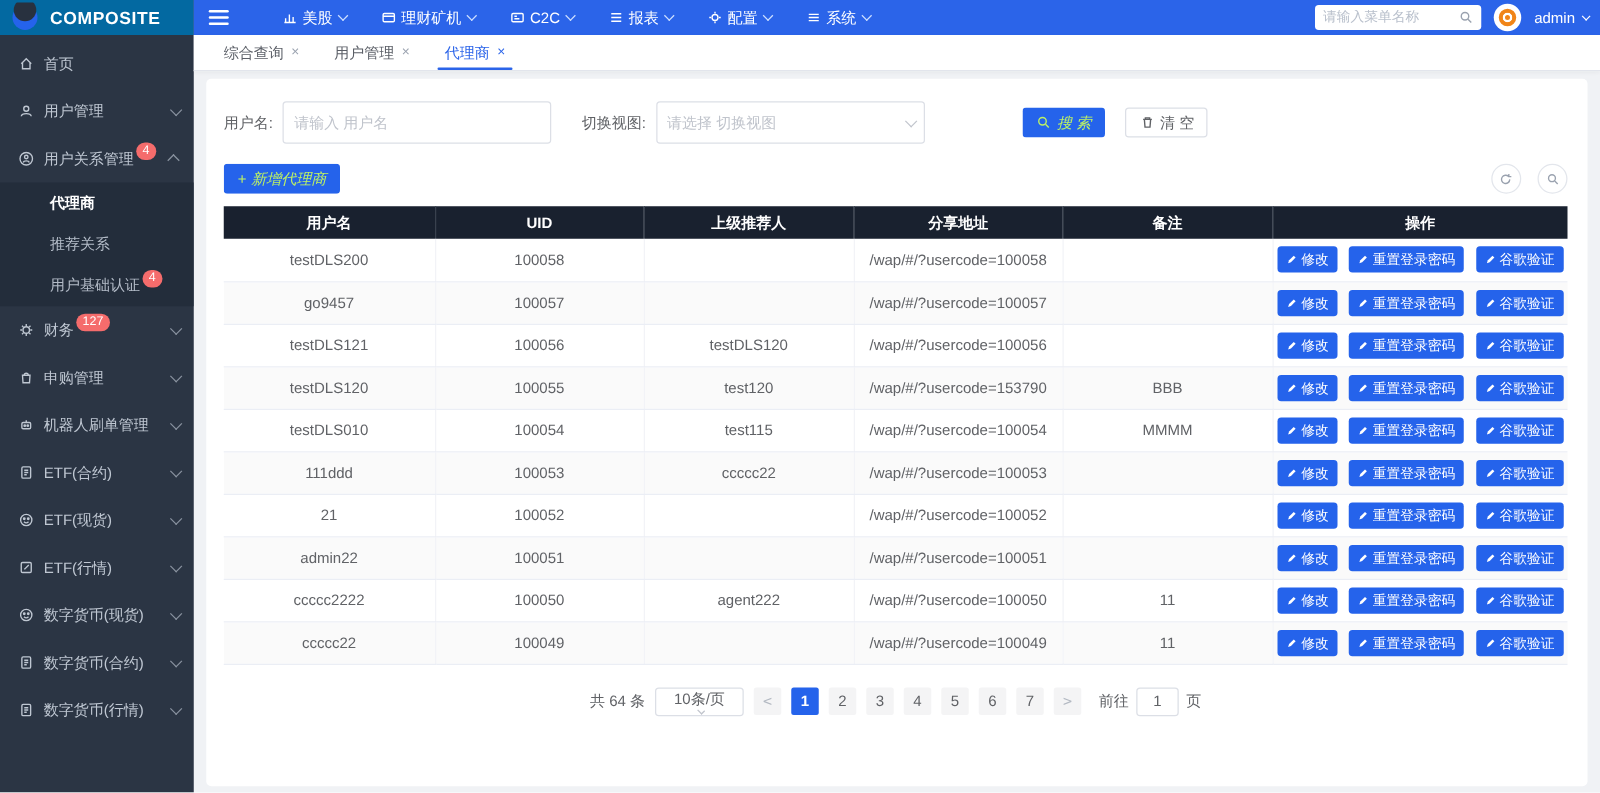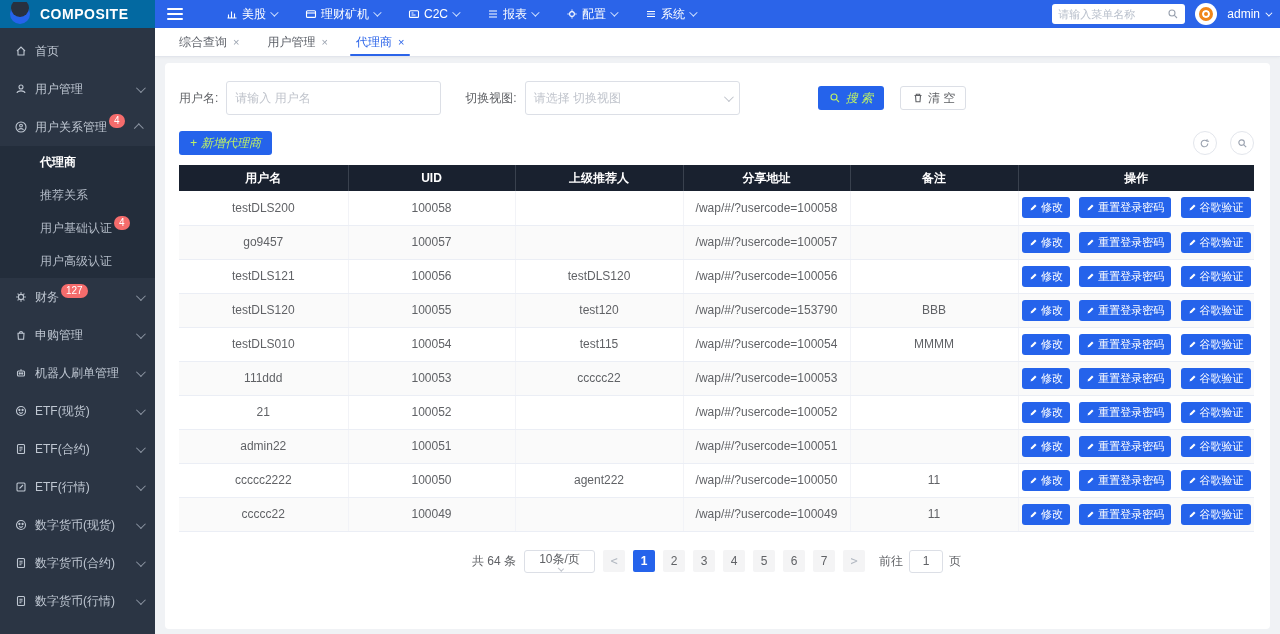--- a/index.html
+++ b/index.html
@@ -145,23 +145,20 @@
         <div class="s-sub active">
           <span>代理商</span>
         </div>
         <div class="s-sub">
           <span>推荐关系</span>
         </div>
         <div class="s-sub">
           <span>用户基础认证</span>
           <span class="badge">4</span>
         </div>
-        <div class="s-sub">
-          <span>用户高级认证</span>
-        </div>
       </div>
       <div class="s-item">
         <span class="icon">
             <svg viewBox="0 0 12 12">
               <circle cx="6" cy="6" r="2.6"></circle>
               <path d="M6 1.2v1.6M6 9.2v1.6M1.2 6h1.6M9.2 6h1.6M2.6 2.6l1.1 1.1M8.3 8.3l1.1 1.1M9.4 2.6L8.3 3.7M3.7 8.3L2.6 9.4"></path>
             </svg>
           </span>
         <span class="lbl">财务</span>
         <span class="badge">127</span>
@@ -188,38 +185,38 @@
               <path d="M6 4V2.2"></path>
             </svg>
           </span>
         <span class="lbl">机器人刷单管理</span>
         <span class="spacer"></span>
           <span class="chev"></span>
       </div>
       <div class="s-item">
         <span class="icon">
             <svg viewBox="0 0 12 12">
+              <rect x="2.5" y="1.5" width="7" height="9" rx="1"></rect>
+              <path d="M4.4 4.2h3.2M4.4 6h3.2M4.4 7.8h2"></path>
+            </svg>
+          </span>
+        <span class="lbl">ETF(合约)</span>
+        <span class="spacer"></span>
+          <span class="chev"></span>
+      </div>
+      <div class="s-item">
+        <span class="icon">
+            <svg viewBox="0 0 12 12">
               <circle cx="6" cy="6" r="4.5"></circle>
               <circle cx="4.4" cy="5" r="0.6"></circle>
               <circle cx="7.6" cy="5" r="0.6"></circle>
               <path d="M4.2 7.4 c1 1 2.6 1 3.6 0"></path>
             </svg>
           </span>
         <span class="lbl">ETF(现货)</span>
-        <span class="spacer"></span>
-          <span class="chev"></span>
-      </div>
-      <div class="s-item">
-        <span class="icon">
-            <svg viewBox="0 0 12 12">
-              <rect x="2.5" y="1.5" width="7" height="9" rx="1"></rect>
-              <path d="M4.4 4.2h3.2M4.4 6h3.2M4.4 7.8h2"></path>
-            </svg>
-          </span>
-        <span class="lbl">ETF(合约)</span>
         <span class="spacer"></span>
           <span class="chev"></span>
       </div>
       <div class="s-item">
         <span class="icon">
             <svg viewBox="0 0 12 12">
               <rect x="2" y="2" width="8" height="8" rx="1"></rect>
               <path d="M4.5 7.5 L8 4 M4.5 7.5 L5.2 6.8"></path>
             </svg>
           </span>

